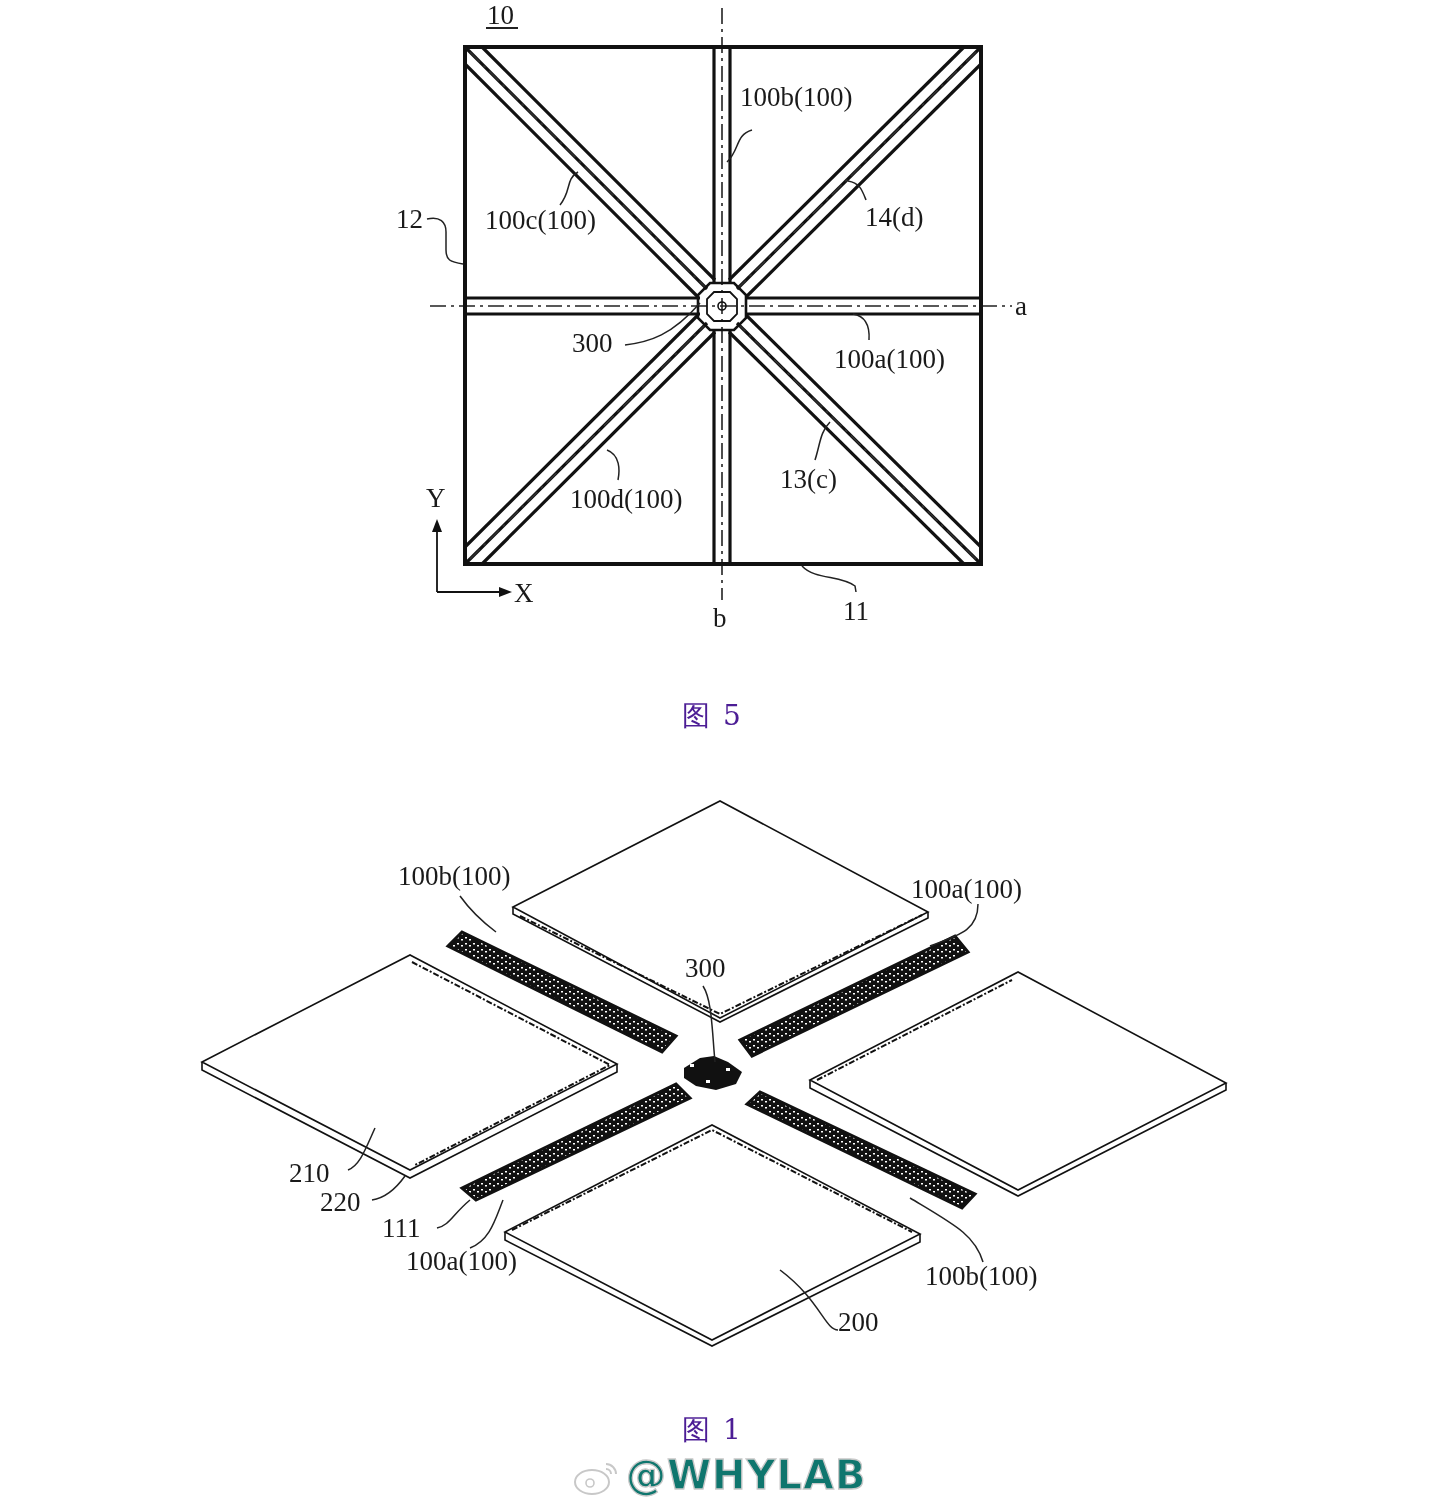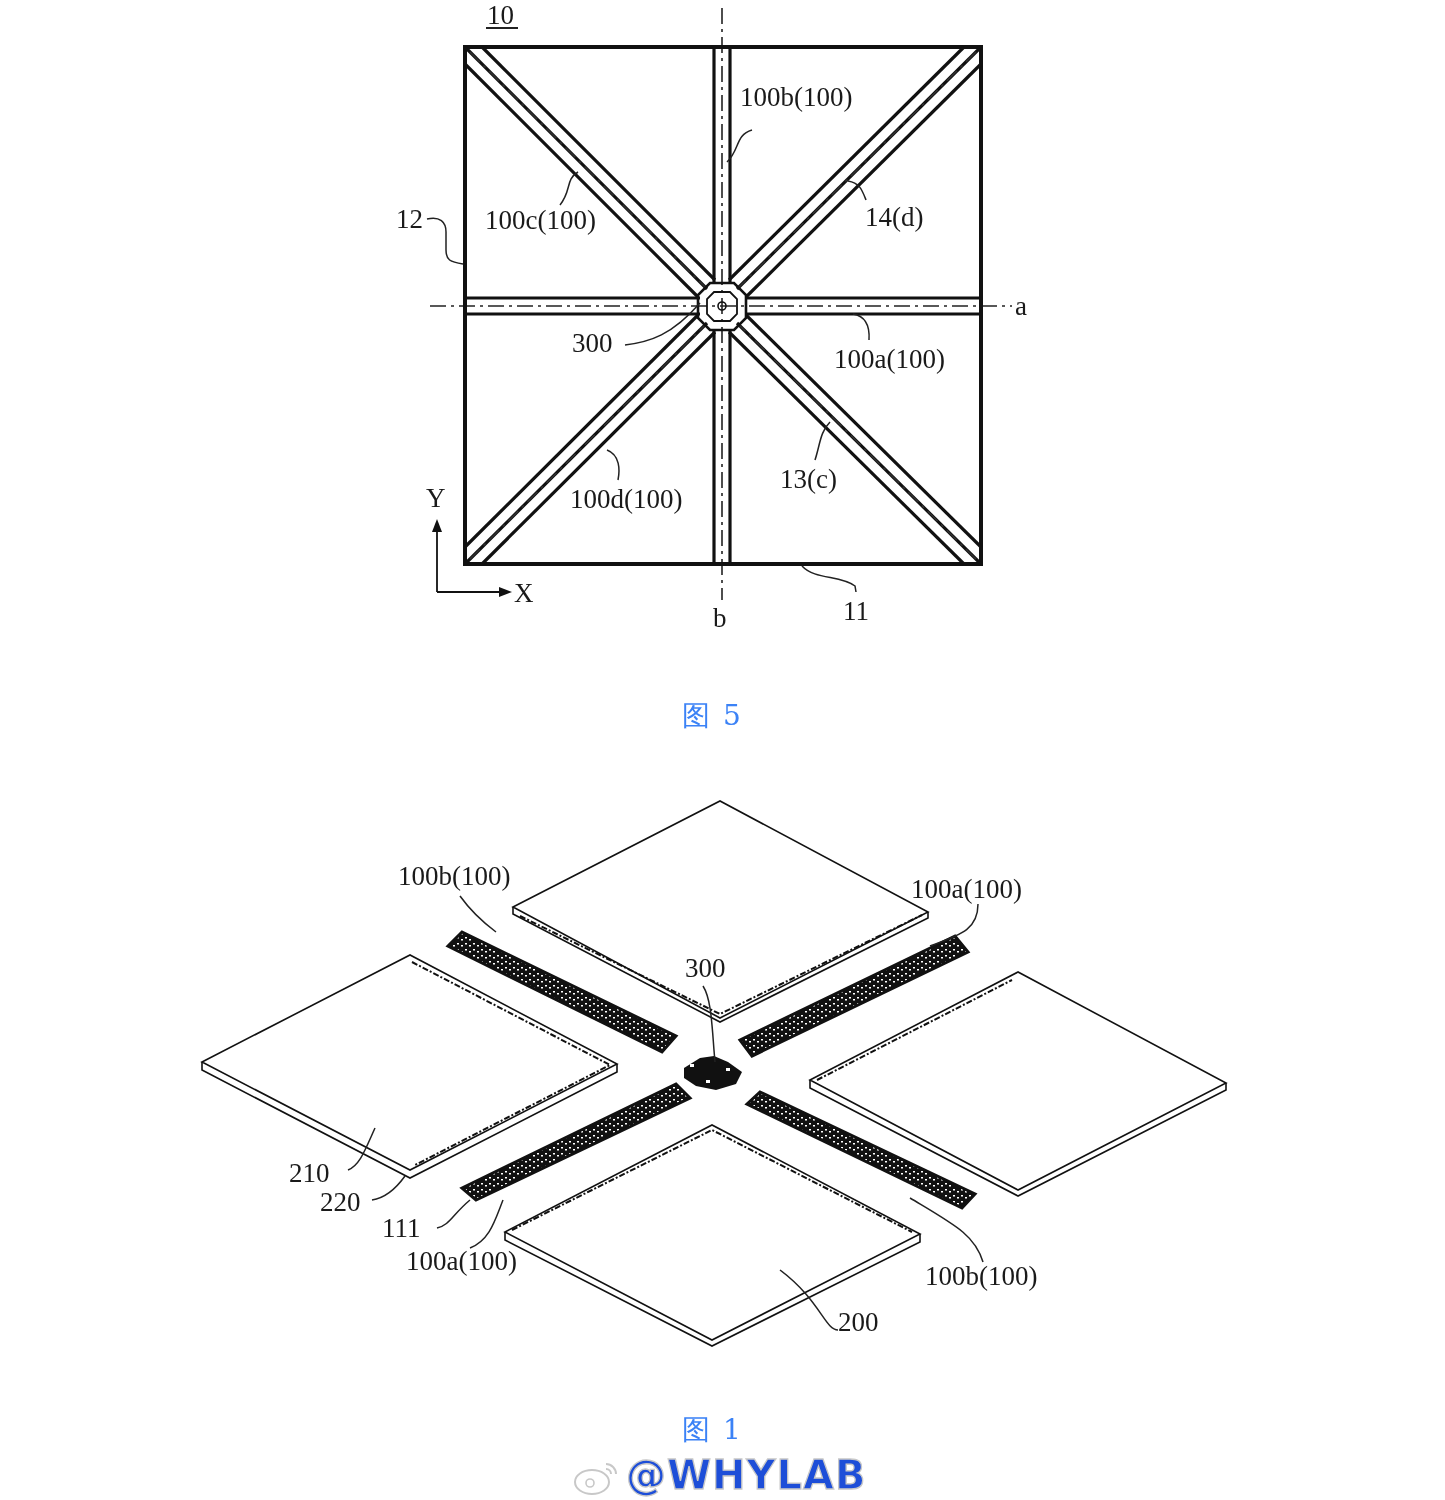--- a/index.html
+++ b/index.html
@@ -1,23 +1,23 @@
 <!DOCTYPE html>
 <html><head>
 <meta charset="utf-8">
 <style>
   html, body { margin: 0; padding: 0; background: #ffffff; }
   body { width: 1445px; height: 1500px; position: relative; overflow: hidden;
          font-family: "Liberation Serif", "DejaVu Serif", serif; color: #111; }
   .fig { position: absolute; left: 0; top: 0; }
   .lbl { font-family: "Liberation Serif", "DejaVu Serif", serif; font-size: 27px; fill: #1a1a1a; }
   .caption { position: absolute; font-family: "DejaVu Serif", "Liberation Serif", serif;
-             font-size: 28px; color: #3b82f6; letter-spacing: 2px; }
+             font-size: 28px; color: #4c1d95; letter-spacing: 2px; }
   .watermark { position: absolute; left: 578px; top: 1452px; font-family: "DejaVu Sans", "Liberation Sans", sans-serif;
-               font-size: 40px; color: #1d4ed8; -webkit-text-stroke: 1.3px #c8c8c8; font-weight: bold; letter-spacing: 1px; }
+               font-size: 40px; color: #0f766e; -webkit-text-stroke: 1.3px #c8c8c8; font-weight: bold; letter-spacing: 1px; }
   .wm-icon { position: absolute; left: 572px; top: 1458px; width: 50px; height: 38px; }
 </style>
 </head>
 <body>
 
 <svg class="fig" width="1445" height="700" viewBox="0 0 1445 700">
   <defs>
     <pattern id="none"></pattern>
   </defs>
 

